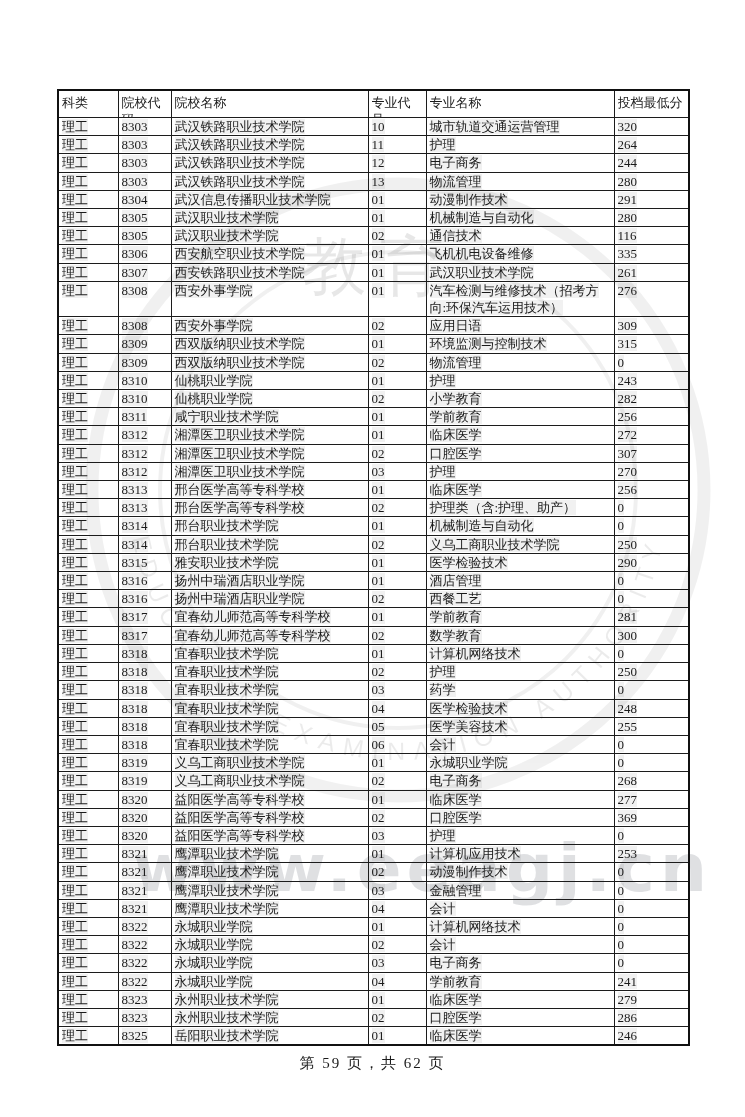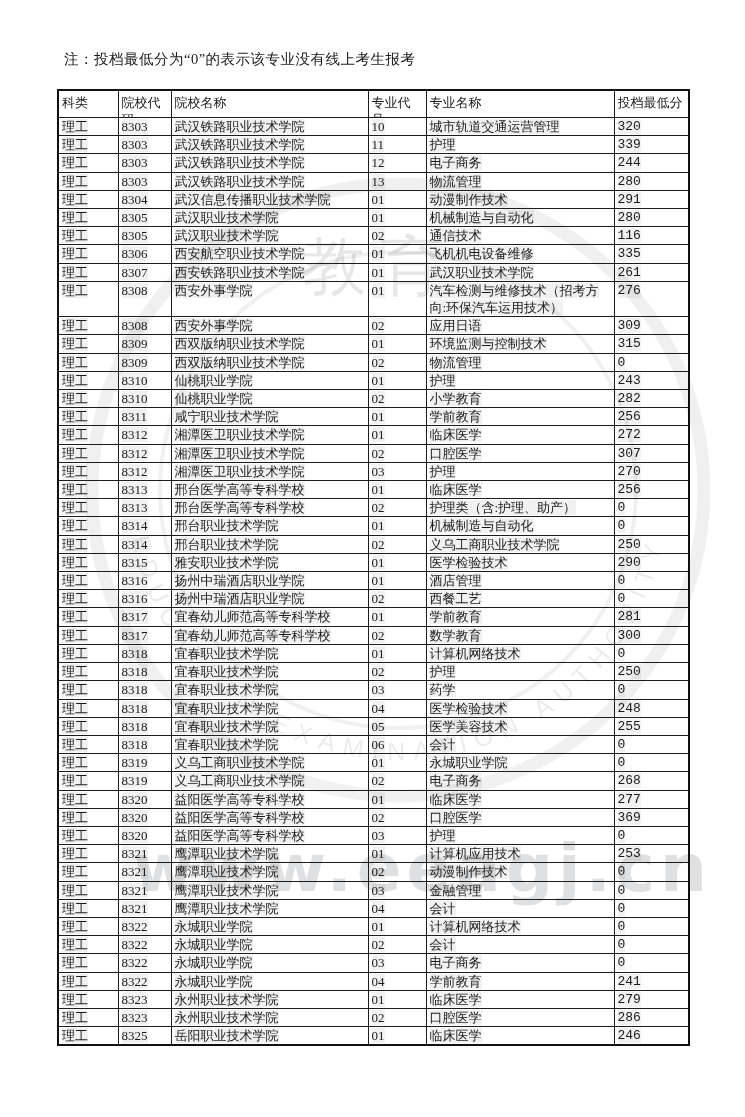--- a/index.html
+++ b/index.html
@@ -37,21 +37,21 @@
     padding:0 3px;
     vertical-align:top;
     overflow:hidden;
     font-weight:normal;
     text-align:left;
   }
   table.scores{border:2px solid #111;}
   table.scores thead th{height:26px;}
   .hwrap{height:26px;overflow:hidden;line-height:17px;padding-top:3px;box-sizing:border-box;}
   table.scores td{height:17px;line-height:17.2px;}
-  td.score{text-align:right;font-family:Liberation Mono, monospace;}
+  td.score{text-align:right;}
   span.t{background:rgba(0,0,0,0.055);box-decoration-break:clone;-webkit-box-decoration-break:clone;}
   
   .footer{
     position:absolute;left:0;top:1054px;width:745px;
     text-align:center;font-size:15px;letter-spacing:2px;
   }
 </style>
 </head>
 <body>
 
@@ -66,21 +66,20 @@
     <defs>
       <path id="seal-bottom-arc" d="M 128 490 A 270 270 0 0 0 668 490" fill="none"></path>
     </defs>
     <text font-size="25" letter-spacing="9" fill="#000" opacity="0.075" font-family="Liberation Sans, sans-serif" text-anchor="middle">
       <textPath href="#seal-bottom-arc" startOffset="50%">EDUCATION EXAMINATION AUTHORITY</textPath>
     </text>
   </svg>
 
   <div class="url-wm">www.eeagj.cn</div>
 
-  <div class="note">注：投档最低分为“0”的表示该专业没有线上考生报考</div>
 
   <table class="scores">
     <colgroup>
       <col style="width:60px">
         <col style="width:53px">
         <col style="width:197px">
       <col style="width:58px">
         <col style="width:188px">
         <col style="width:75px">
     </colgroup>
@@ -114,21 +113,21 @@
           <td><span class="t">10</span></td>
           <td><span class="t">城市轨道交通运营管理</span></td>
           <td class="score"><span class="t">320</span></td>
         </tr>
         <tr>
           <td><span class="t">理工</span></td>
           <td><span class="t">8303</span></td>
           <td><span class="t">武汉铁路职业技术学院</span></td>
           <td><span class="t">11</span></td>
           <td><span class="t">护理</span></td>
-          <td class="score"><span class="t">339</span></td>
+          <td class="score"><span class="t">264</span></td>
         </tr>
         <tr>
           <td><span class="t">理工</span></td>
           <td><span class="t">8303</span></td>
           <td><span class="t">武汉铁路职业技术学院</span></td>
           <td><span class="t">12</span></td>
           <td><span class="t">电子商务</span></td>
           <td class="score"><span class="t">244</span></td>
         </tr>
         <tr>
@@ -503,14 +502,15 @@
           <td><span class="t">理工</span></td>
           <td><span class="t">8325</span></td>
           <td><span class="t">岳阳职业技术学院</span></td>
           <td><span class="t">01</span></td>
           <td><span class="t">临床医学</span></td>
           <td class="score"><span class="t">246</span></td>
         </tr>
       </tbody>
   </table>
 
+  <div class="footer">第 59 页，共 62 页</div>
 
 </div>
 
 </body></html>

